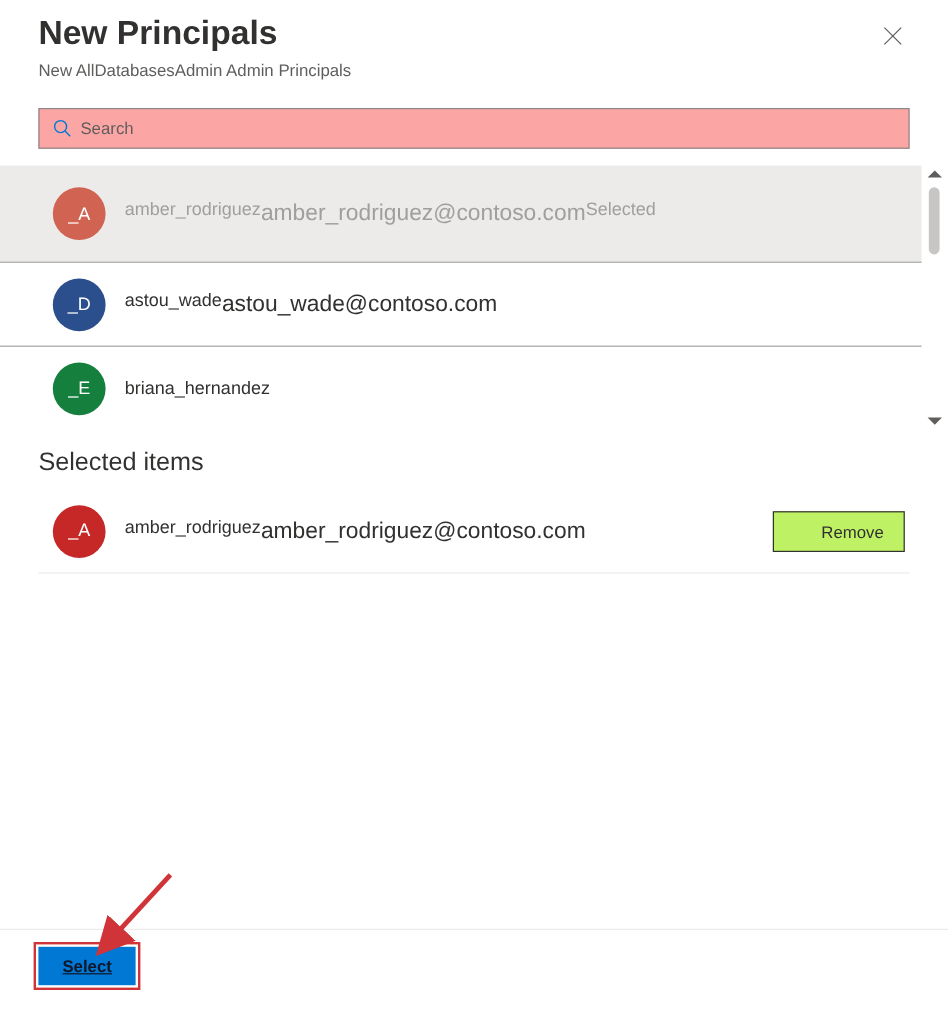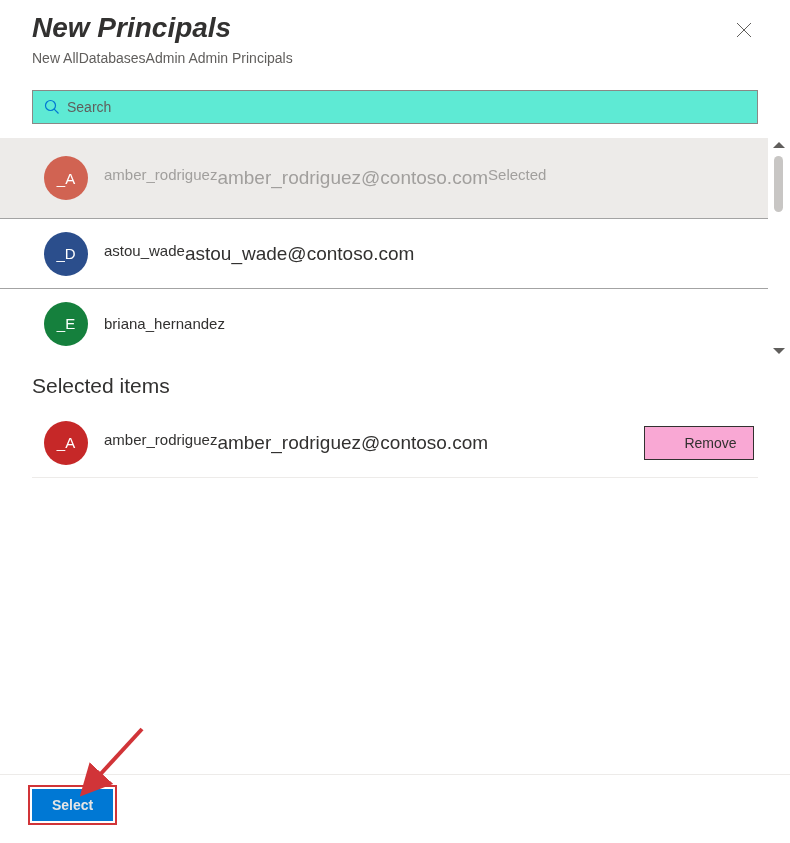--- a/index.html
+++ b/index.html
@@ -16,21 +16,20 @@
     padding: 12px 32px 0 32px;
   }
   .header {
     position: relative;
   }
   .title {
     font-size: 28px;
     font-weight: 600;
     margin: 0;
     color: #323130;
-    font-style: italic;
   }
   .subtitle {
     margin: 6px 0 24px 0;
     font-size: 14px;
     color: #605e5c;
   }
   .close-btn {
     position: absolute;
     top: 20px; right: 36px;
     width: 20px; height: 20px;
@@ -49,21 +48,21 @@
     color: #0078d4;
     pointer-events: none;
   }
   .search-input {
     width: 100%;
     height: 34px;
     padding: 0 10px 0 34px;
     font-size: 14px;
     border: 1px solid #8a8886;
     outline: none;
-    background: #5eead4;
+    background: #fca5a5;
     color: #323130;
   }
   .search-input::placeholder { color: #605e5c; }
 
   
   .list-area {
     position: relative;
     margin-left: -32px;
     margin-right: -32px;
     padding-right: 22px; 
@@ -111,21 +110,21 @@
     border-top: none;
     border-bottom: 1px solid #edebe9;
     cursor: default;
     padding-left: 12px;
   }
   .remove-btn {
     margin-left: auto;
     margin-right: 4px;
     height: 34px;
     min-width: 110px;
-    background: #f9a8d4;
+    background: #bef264;
     border: 1px solid #323130;
     font-size: 14px;
     cursor: pointer;
     color: #323130;
     padding-left: 29px;
   }
 
   
   .scroll-gutter {
     position: absolute;
@@ -157,27 +156,28 @@
     height: 1px;
     background: #edebe9;
   }
   .select-btn {
     position: absolute;
     left: 32px;
     bottom: 22px;
     height: 32px;
     padding: 0 20px;
     background: #0078d4;
-    color: #e5e5e5;
+    color: #0f172a;
     border: none;
     font-size: 14px;
     font-weight: 600;
     cursor: pointer;
     outline: 2px solid #d13438;
     outline-offset: 2px;
+    text-decoration: underline;
   }
 
   
   .arrow-annotation {
     position: absolute;
     left: 80px; bottom: 42px;
     width: 80px; height: 80px;
     pointer-events: none;
   }
 </style>

